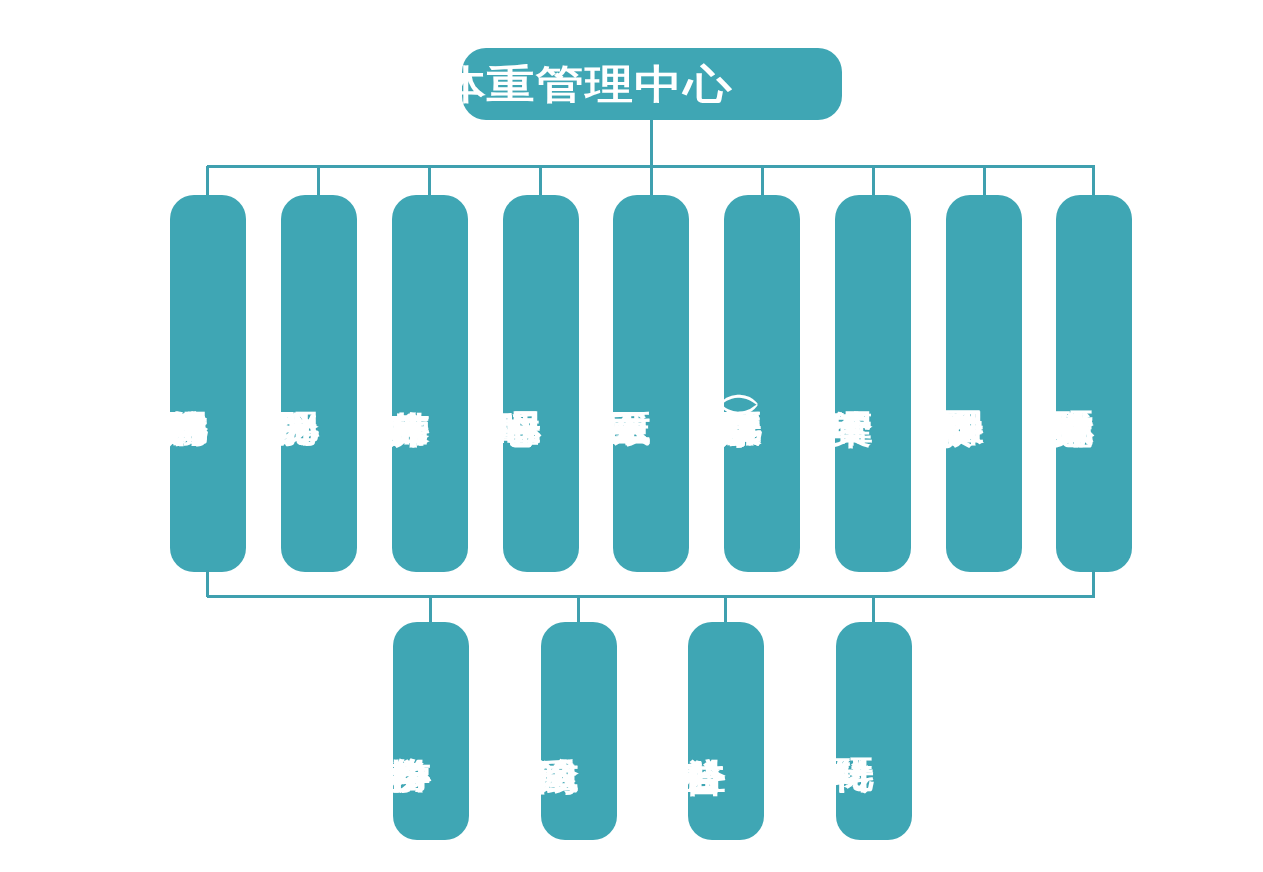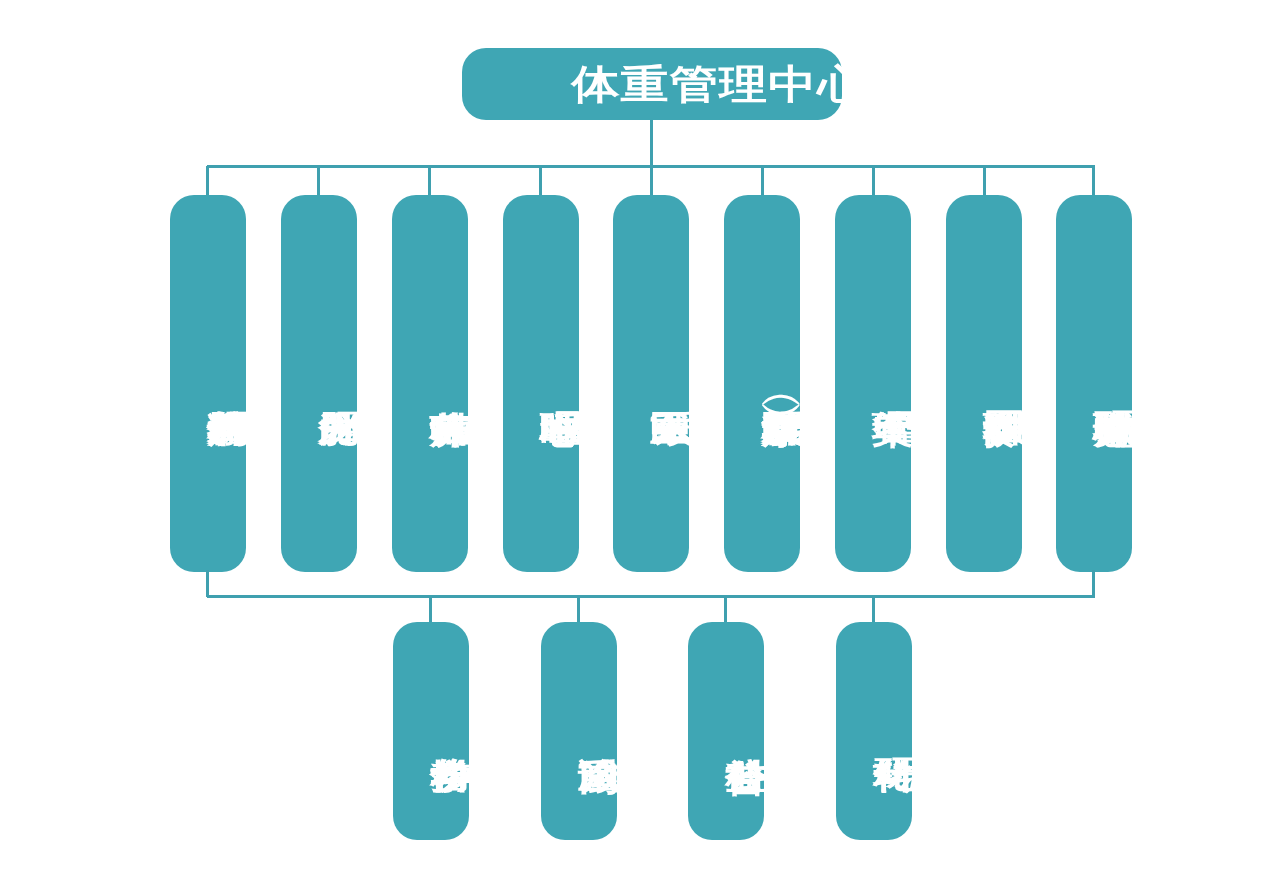--- a/index.html
+++ b/index.html
@@ -16,21 +16,21 @@
     background:var(--bg);
     overflow:hidden;
   }
   
   .node{
     position:absolute;
     background:var(--box);
     border-radius:24px;
     display:flex;
     align-items:center;
-    justify-content:flex-end;
+    justify-content:flex-start;
   }
   .root-node{
     left:462px;top:48px;width:380px;height:72px;
   }
   .root-node .hlabel{
     color:var(--text);
     font-weight:bold;
     font-size:40px;
     letter-spacing:1px;
     line-height:1;

